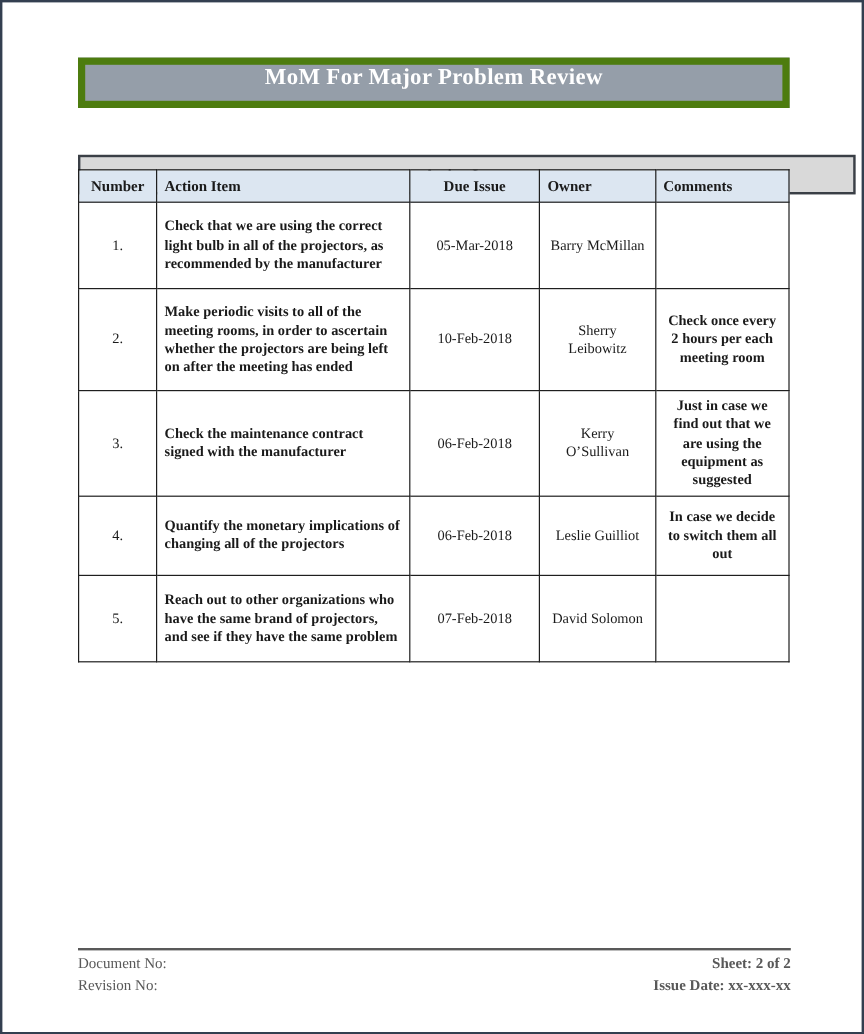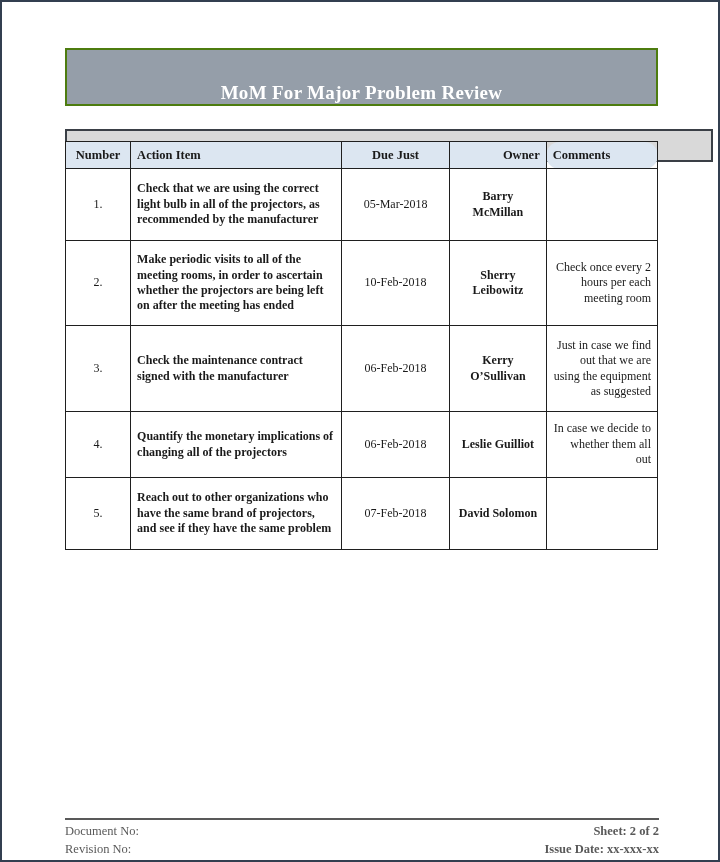--- a/index.html
+++ b/index.html
@@ -12,24 +12,24 @@
   }
   .page {
     position: relative;
     width: 720px; height: 862px;
     background: #ffffff;
     border: 2px solid var(--frame-border, #333F50);
   }
   
   .banner {
     position: absolute; left: 63px; top: 46px;
-    width: 593px; height: 58px;
+    width: 593px; height: 42px;
     background: var(--banner-bg, #959EA9);
-    border: 2px solid #4d7c0f;
-    display: flex; align-items: flex-end; justify-content: center;
+    border: 6px solid #4d7c0f;
+    display: flex; align-items: flex-start; justify-content: center;
   }
   .banner span {
     color: #ffffff; font-weight: bold; font-size: 19px; letter-spacing: 0.3px;
   }
   
   .caption-bar {
     position: absolute; left: 63px; top: 103px;
     width: 648px; height: 33px;
     background: var(--caption-bg, #D9D9D9);
     border: 2px solid #3A3F46;
@@ -48,35 +48,35 @@
     border: 1.5px solid #1F1F1F;
     vertical-align: middle;
     padding: 5px 6px;
     line-height: 1.28;
   }
   .items-table thead tr { height: 16px; background: var(--header-row-bg, #DCE6F1); }
   .items-table th { font-weight: bold; font-size: 12.5px; }
   .col-number   { width: 11.0%; text-align: center; }
   .col-action   { width: 35.6%; text-align: left; }
   .col-date     { width: 18.3%; text-align: center; }
-  .col-owner    { width: 16.3%; text-align: right; }
-  .col-comments { width: 18.8%; text-align: left; border-radius: 16px; }
+  .col-owner    { width: 16.3%; text-align: left; }
+  .col-comments { width: 18.8%; text-align: left; }
   .cell-number   { text-align: center; }
   .cell-action   { text-align: left; font-weight: bold; }
   .cell-date     { text-align: center; }
-  .cell-owner    { text-align: center; font-weight: bold; }
-  .cell-comments { text-align: right; }
+  .cell-owner    { text-align: center; }
+  .cell-comments { text-align: center; font-weight: bold; }
   
   .footer {
     position: absolute; left: 63px; top: 788px;
     width: 594px;
     border-top: 2px solid #595959;
     padding-top: 3px;
     color: var(--footer-text, #595959);
-    font-size: 12.5px; line-height: 1.4; margin-top: 28px;
+    font-size: 12.5px; line-height: 1.4;
   }
   .footer-cols { display: flex; justify-content: space-between; }
   .footer-right { text-align: right; font-weight: bold; }
 </style>
 </head>
 <body>
 
 <div class="page">
 
   <div class="banner">
@@ -85,21 +85,21 @@
 
   <div class="caption-bar">
     <span>Action Items</span>
   </div>
 
   <table class="items-table">
     <thead>
       <tr>
         <th class="col-number">Number</th>
         <th class="col-action">Action Item</th>
-        <th class="col-date">Due Just</th>
+        <th class="col-date">Due Issue</th>
         <th class="col-owner">Owner</th>
         <th class="col-comments">Comments</th>
       </tr>
     </thead>
     <tbody>
         <tr style="height: 72px;">
           <td class="cell-number">1.</td>
           <td class="cell-action">Check that we are using the correct light bulb in all of the projectors, as recommended by the manufacturer</td>
           <td class="cell-date">05-Mar-2018</td>
           <td class="cell-owner">Barry McMillan</td>
@@ -117,21 +117,21 @@
           <td class="cell-action">Check the maintenance contract signed with the manufacturer</td>
           <td class="cell-date">06-Feb-2018</td>
           <td class="cell-owner">Kerry O’Sullivan</td>
           <td class="cell-comments">Just in case we find out that we are using the equipment as suggested</td>
         </tr>
         <tr style="height: 66px;">
           <td class="cell-number">4.</td>
           <td class="cell-action">Quantify the monetary implications of changing all of the projectors</td>
           <td class="cell-date">06-Feb-2018</td>
           <td class="cell-owner">Leslie Guilliot</td>
-          <td class="cell-comments">In case we decide to whether them all out</td>
+          <td class="cell-comments">In case we decide to switch them all out</td>
         </tr>
         <tr style="height: 72px;">
           <td class="cell-number">5.</td>
           <td class="cell-action">Reach out to other organizations who have the same brand of projectors, and see if they have the same problem</td>
           <td class="cell-date">07-Feb-2018</td>
           <td class="cell-owner">David Solomon</td>
           <td class="cell-comments"></td>
         </tr>
       </tbody>
   </table>

